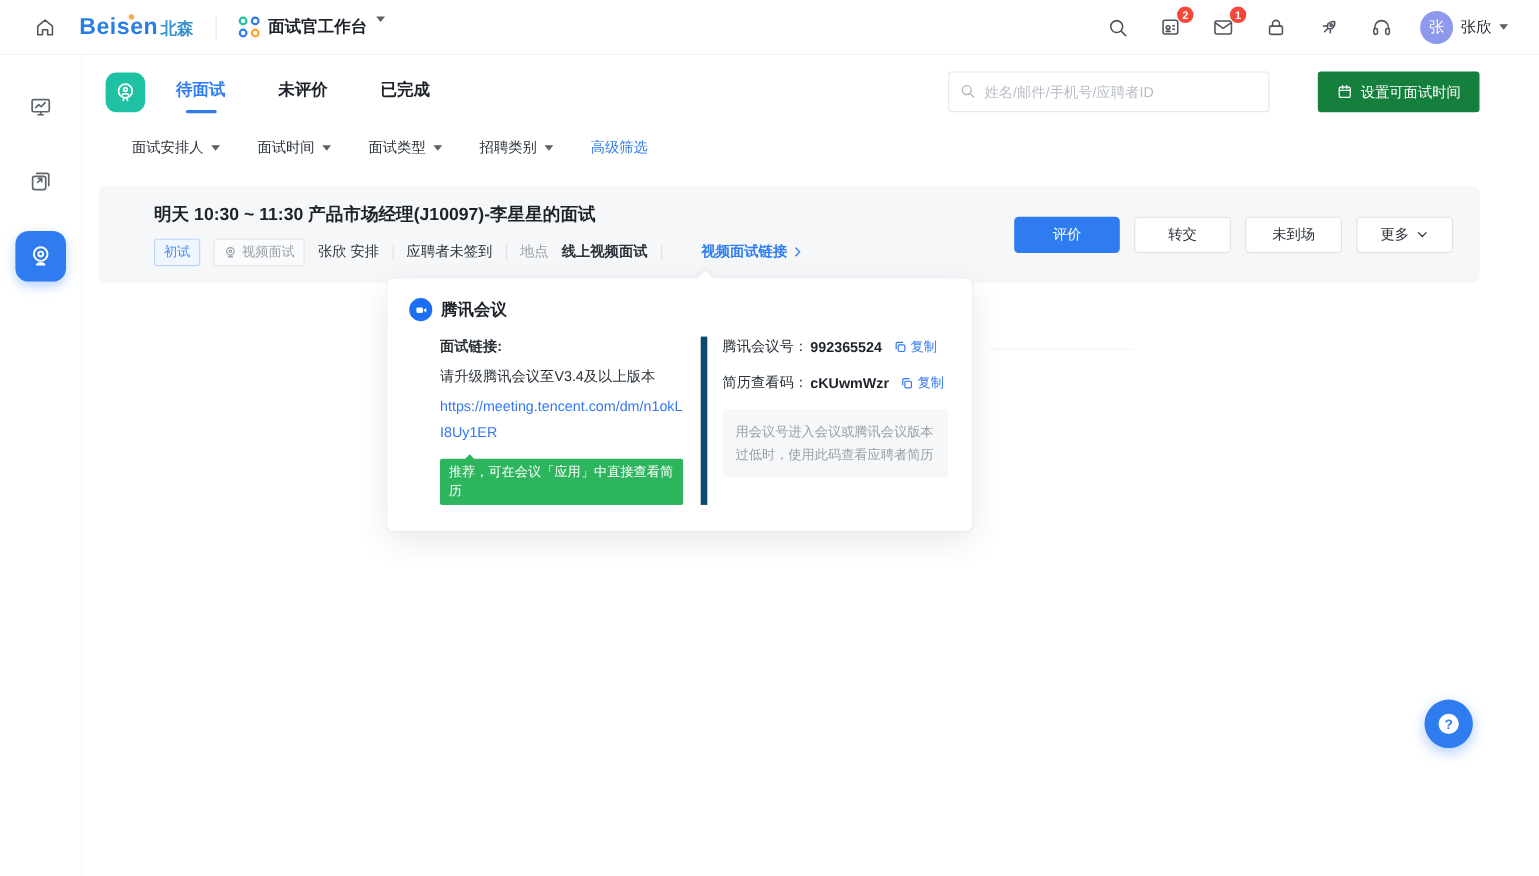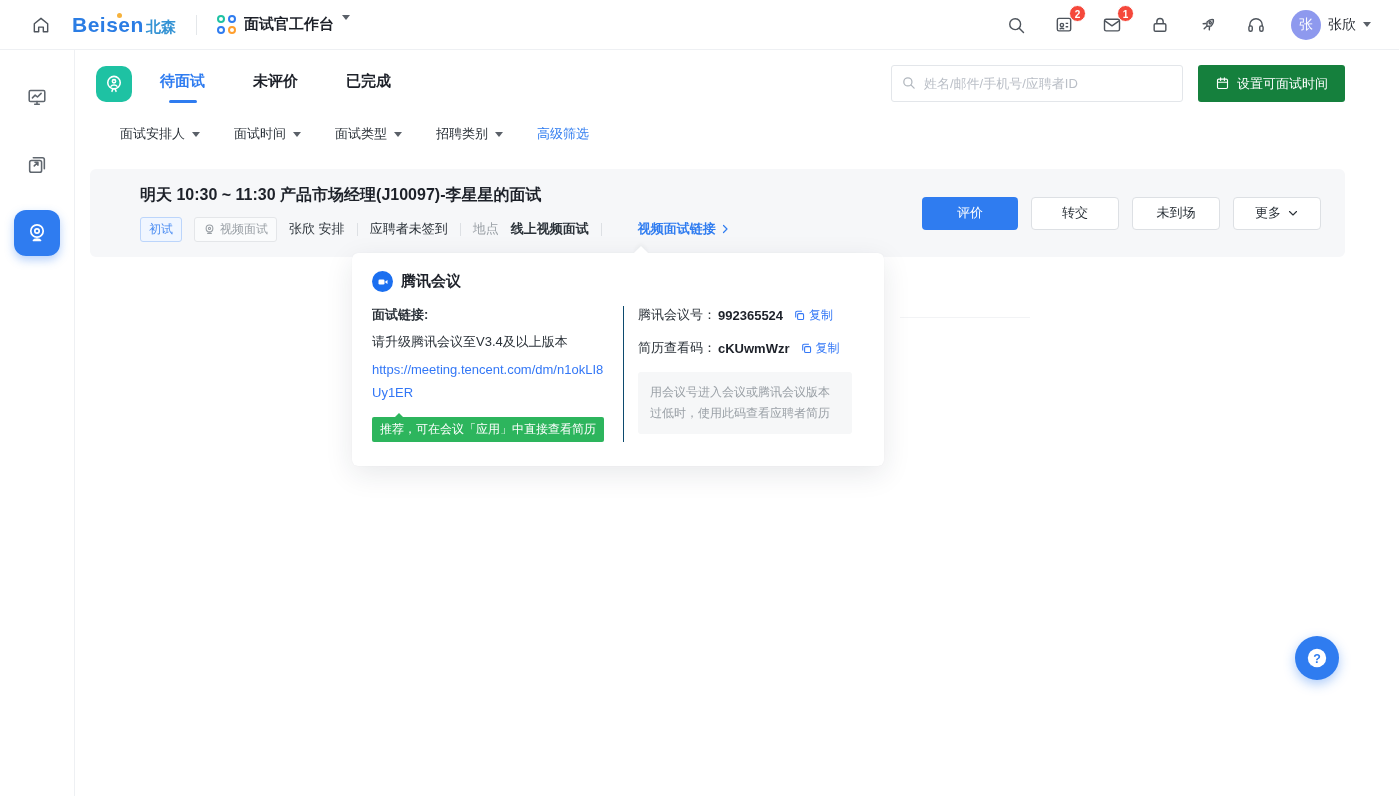--- a/index.html
+++ b/index.html
@@ -49,21 +49,21 @@
   .toolbar { display:flex; align-items:center; justify-content:space-between; margin-top:14px; }
   .toolbar-left { display:flex; align-items:center; gap:26px; margin-left:6px; }
   .module-icon { width:36px; height:36px; border-radius:10px; background:#1ec2a3; display:flex;
     align-items:center; justify-content:center; }
   .tabs { display:flex; align-items:center; gap:44px; }
   .tab { font-size:15px; font-weight:bold; color:#1d2129; background:none; border:none; cursor:pointer;
     padding:8px 2px 12px; position:relative; }
   .tab.active { color:#2f7cf0; }
   .tab.active::after { content:""; position:absolute; left:50%; transform:translateX(-50%); bottom:0;
     width:28px; height:3px; border-radius:2px; background:#2f7cf0; }
-  .toolbar-right { display:flex; align-items:center; gap:15px; }
+  .toolbar-right { display:flex; align-items:center; gap:44px; }
   .search-box { position:relative; width:292px; }
   .search-box input { width:100%; height:37px; border:1px solid #e3e6ea; border-radius:3px;
     padding:0 10px 0 32px; font-size:13px; color:#333; outline:none;
     font-family:"Liberation Sans","DejaVu Sans",sans-serif; }
   .search-box input::placeholder { color:#b9bec6; }
   .search-box .mag { position:absolute; left:10px; top:10px; color:#b0b6bd; }
   .btn-primary { height:37px; background:#15803d; color:#fff; border:none; border-radius:3px;
     font-size:13px; padding:0 17px; display:flex; align-items:center; gap:7px; cursor:pointer; }
   .filters { display:flex; align-items:center; gap:34px; margin:22px 0 0 30px; }
   .filter-btn { display:flex; align-items:center; gap:7px; background:none; border:none; cursor:pointer;
@@ -93,21 +93,21 @@
   
   .popup { position:absolute; left:352px; top:253px; width:532px; background:#fff; border-radius:6px;
     box-shadow:0 8px 28px rgba(31,41,55,0.10), 0 0 1px rgba(31,41,55,0.08); padding:18px 22px 24px 20px; z-index:20; }
   .popup-arrow { position:absolute; top:-5px; left:284px; width:10px; height:10px; background:#fff;
     transform:rotate(45deg); box-shadow:-2px -2px 4px rgba(31,41,55,0.04); }
   .popup-head { display:flex; align-items:center; gap:8px; margin-bottom:14px; }
   .tm-logo { width:21px; height:21px; border-radius:50%; background:#1b6ff0; display:flex;
     align-items:center; justify-content:center; }
   .popup-title { font-size:15px; font-weight:bold; color:#1d2129; }
   .popup-cols { display:flex; }
-  .pcol-left { width:252px; padding-right:16px; border-right:1px solid #0c4a6e; }
+  .pcol-left { width:252px; padding-right:16px; border-right:6px solid #0c4a6e;margin-left:28px; }
   .pcol-right { padding-left:14px; width:228px; }
   .p-label { font-size:13px; color:#2a3138; font-weight:bold; margin-bottom:9px; }
   .p-note { font-size:13px; color:#2a3138; margin-bottom:8px; }
   .p-url { font-size:13px; color:#3377f6; line-height:1.75; word-break:break-all; background:none;
     border:none; cursor:pointer; text-align:left; padding:0; display:block;
     font-family:"Liberation Sans","DejaVu Sans",sans-serif; }
   .rec-badge { position:relative; margin-top:12px; display:inline-block; background:#2db55d; color:#fff;
     font-size:12px; padding:4px 8px; border-radius:2px; }
   .rec-arrow { position:absolute; top:-4px; left:22px; width:0; height:0;
     border-left:5px solid transparent; border-right:5px solid transparent; border-bottom:5px solid #2db55d; }

